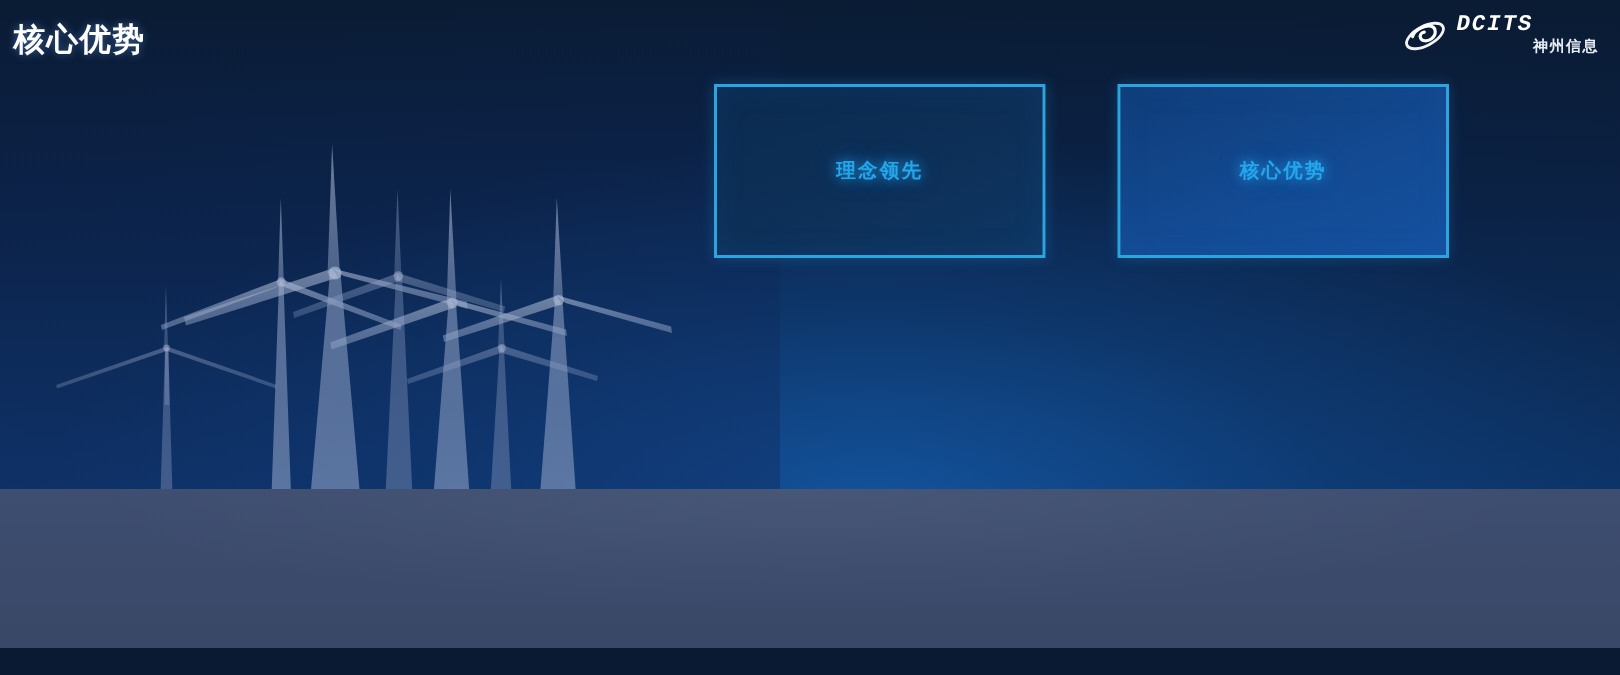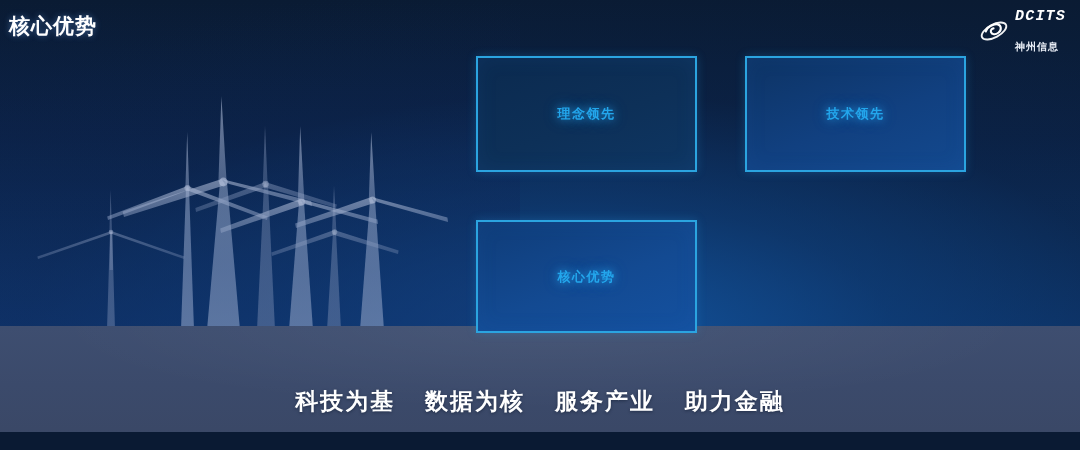--- a/index.html
+++ b/index.html
@@ -83,21 +83,21 @@
 
   .logo {
     position: absolute;
     right: 14px;
     top: 9px;
     display: flex;
     align-items: center;
     gap: 6px;
   }
   .logo-mark { display: block; }
-  .logo-text { display: flex; flex-direction: column; line-height: 1; }
+  .logo-text { display: flex; flex-direction: row; line-height: 1; }
   .logo-en {
     font-size: 15px;
     font-weight: bold;
     color: #ffffff;
     letter-spacing: 1.2px;
     font-style: italic;
   }
   .logo-cn {
     font-size: 10px;
     font-weight: bold;
@@ -261,28 +261,19 @@
     <div class="logo-text">
       <div class="logo-en">DCITS</div>
       <div class="logo-cn">神州信息</div>
     </div>
   </div>
 
   <div class="cards">
     <div class="card card-1">
       <span class="card-label">理念领先</span>
     </div>
-    <div class="card card-3">
-      <span class="card-label">技术领先</span>
-    </div>
     <div class="card card-4">
       <span class="card-label">核心优势</span>
     </div>
   </div>
 
-  <div class="tagline">
-    <span>科技为基</span>
-    <span>数据为核</span>
-    <span>服务产业</span>
-    <span>助力金融</span>
-  </div>
 
 </div>
 
 </body></html>

